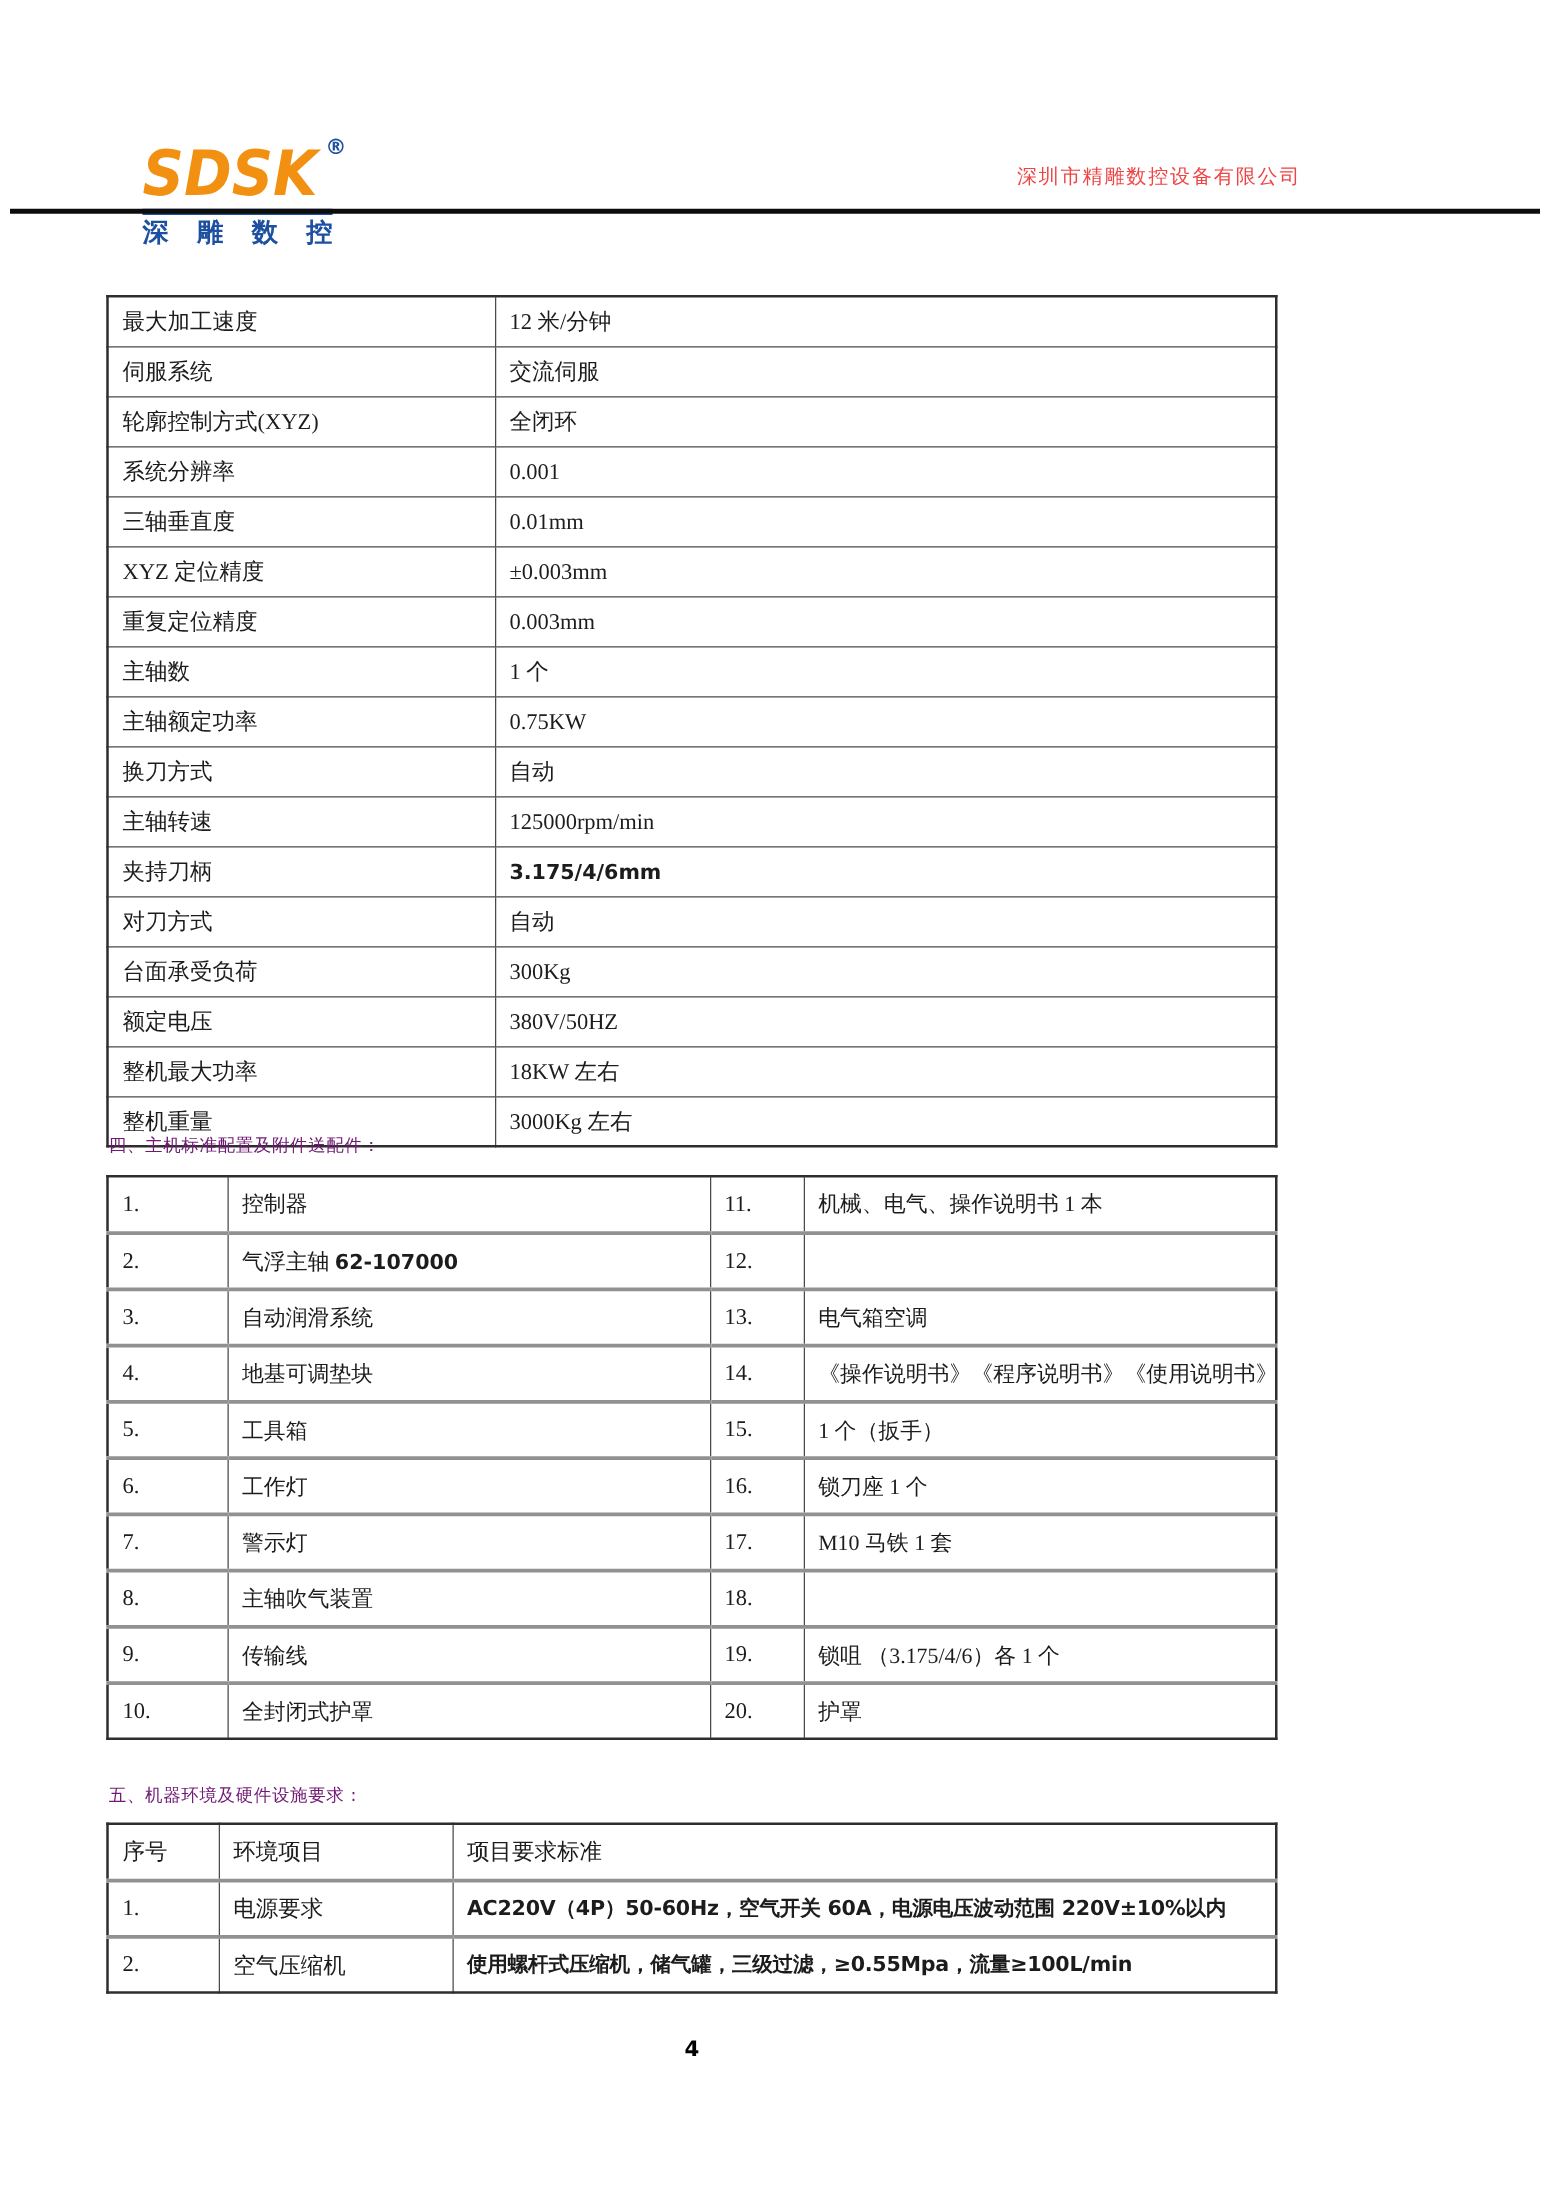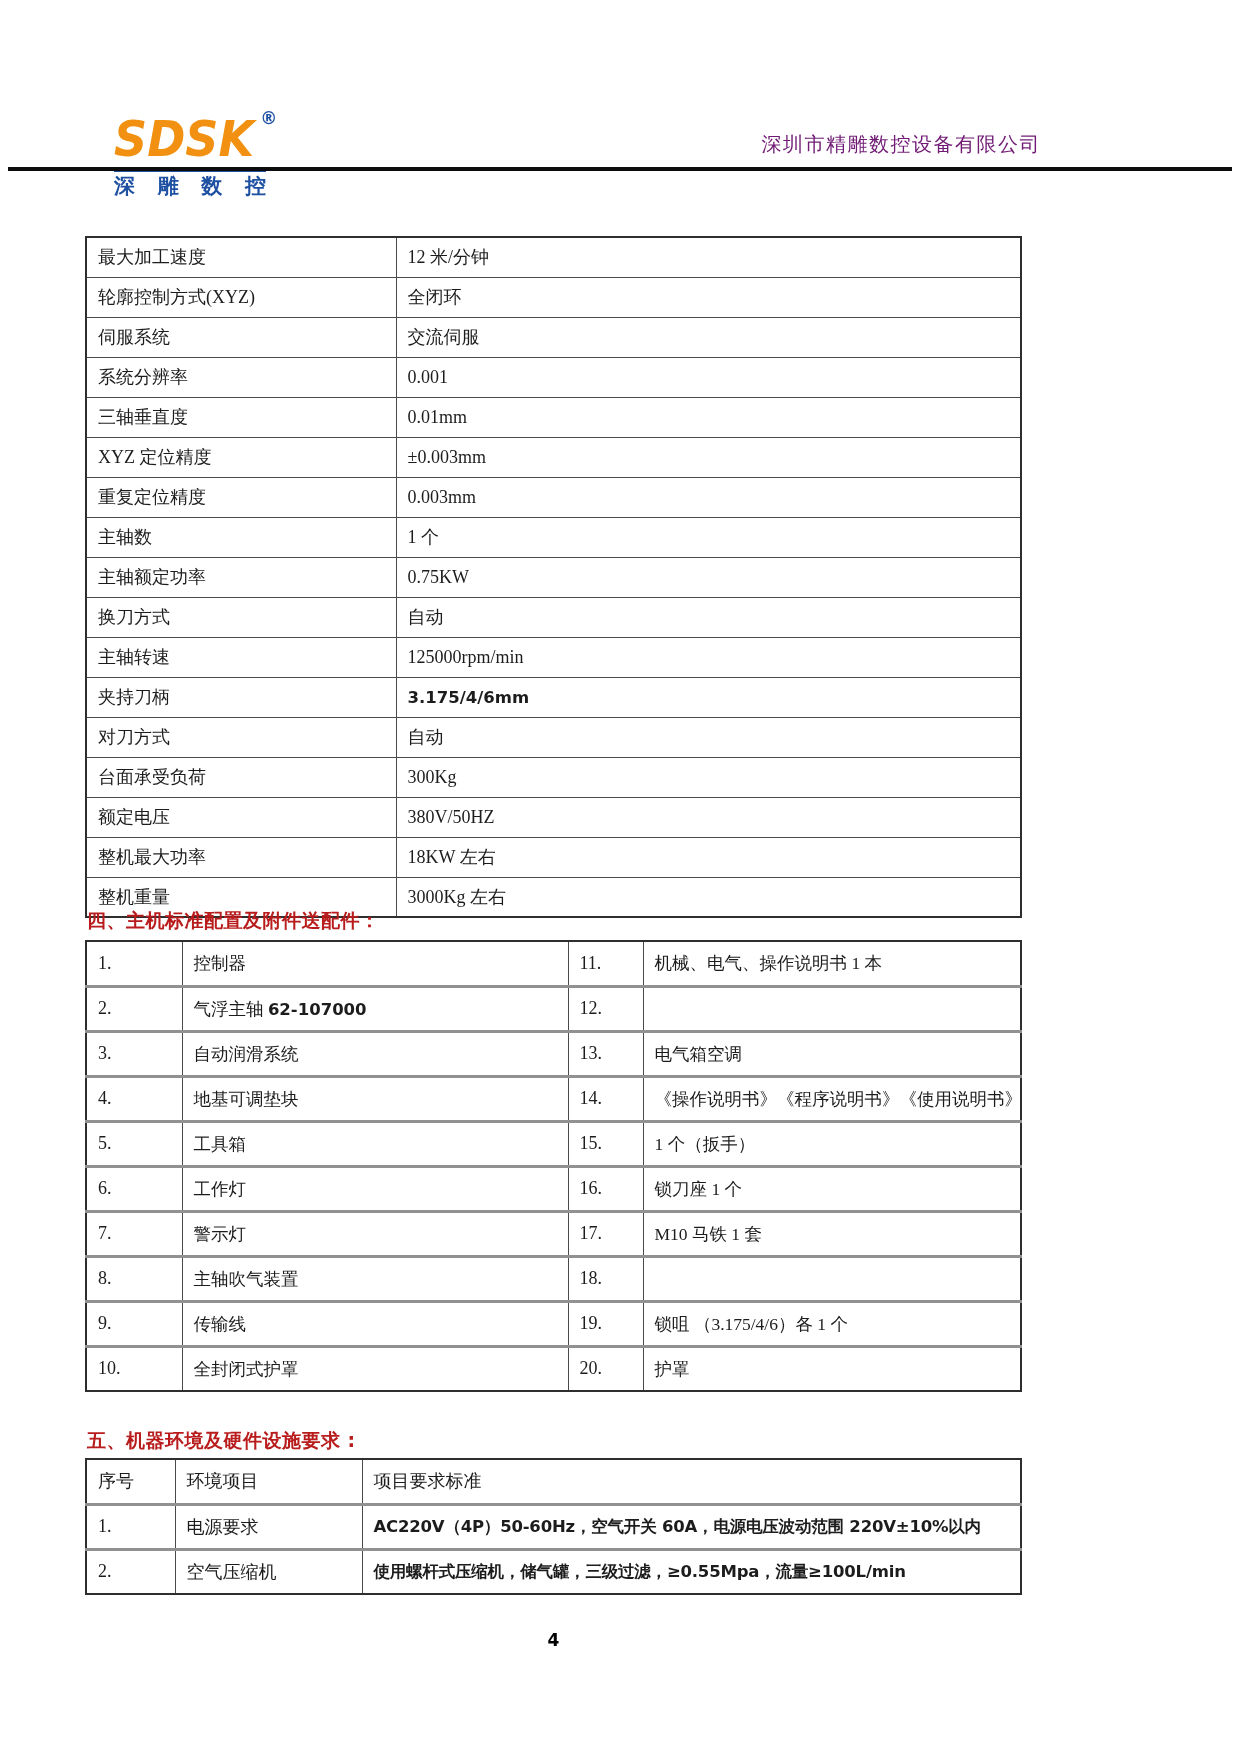--- a/index.html
+++ b/index.html
@@ -34,21 +34,21 @@
     font-family:"DejaVu Sans",sans-serif;font-size:17px;color:var(--accent);font-weight:bold;
   }
   .logo-bar{height:5px;background:var(--accent);width:152px;margin-top:3px;}
   .logo-subtitle{
     display:flex;justify-content:space-between;width:152px;margin-top:3px;
     font-family:"DejaVu Sans","Liberation Sans",sans-serif;
     font-weight:bold;font-size:21px;color:var(--accent);line-height:1.1;
   }
   .company-name{
     position:absolute;top:131px;right:200px;
-    font-size:20px;letter-spacing:1.5px;color:#701a75;
+    font-size:16px;letter-spacing:1.5px;color:#ef4444;
   }
   .header-rule{position:absolute;left:8px;right:9px;top:167px;height:4px;background:#0d0d0d;}
 
   
   table{border-collapse:collapse;table-layout:fixed;}
   td{vertical-align:middle;overflow:hidden;}
   .cell{
     border:1.5px solid var(--line);
     font-size:18px;padding:2px 8px 2px 11px;
     white-space:nowrap;
@@ -59,21 +59,21 @@
   }
 
   
   .tbl-spec{position:absolute;left:85px;top:195px;width:937px;border:2px solid var(--line-heavy);margin-top:41px;}
   .tbl-spec td{height:40px;}
 
   
   .sec-title{
     position:absolute;left:87px;
     font-family:"DejaVu Sans","Liberation Sans",sans-serif;
-    font-weight:bold;font-size:19px;color:#b91c1c;letter-spacing:0.5px;
+    font-weight:normal;font-size:14px;color:#701a75;letter-spacing:0.5px;
   }
   #sec4-title{top:908px;}
   #sec5-title{top:1428px;}
 
   
   .tbl-config{position:absolute;left:85px;top:940px;width:937px;border:2px solid var(--line-heavy);}
   .tbl-config td{height:45px;}
   .tbl-config tr + tr td{border-top:3px solid var(--line-gray);}
   .tbl-config .item-cell{font-size:17.5px;}
 
@@ -117,26 +117,26 @@
     <colgroup>
         <col style="width:310px">
         <col>
       </colgroup>
     <tbody>
         <tr>
           <td class="cell">最大加工速度</td>
           <td class="cell">12 米/分钟</td>
         </tr>
         <tr>
+          <td class="cell">伺服系统</td>
+          <td class="cell">交流伺服</td>
+        </tr>
+        <tr>
           <td class="cell">轮廓控制方式(XYZ)</td>
           <td class="cell">全闭环</td>
-        </tr>
-        <tr>
-          <td class="cell">伺服系统</td>
-          <td class="cell">交流伺服</td>
         </tr>
         <tr>
           <td class="cell">系统分辨率</td>
           <td class="cell">0.001</td>
         </tr>
         <tr>
           <td class="cell">三轴垂直度</td>
           <td class="cell">0.01mm</td>
         </tr>
         <tr>

